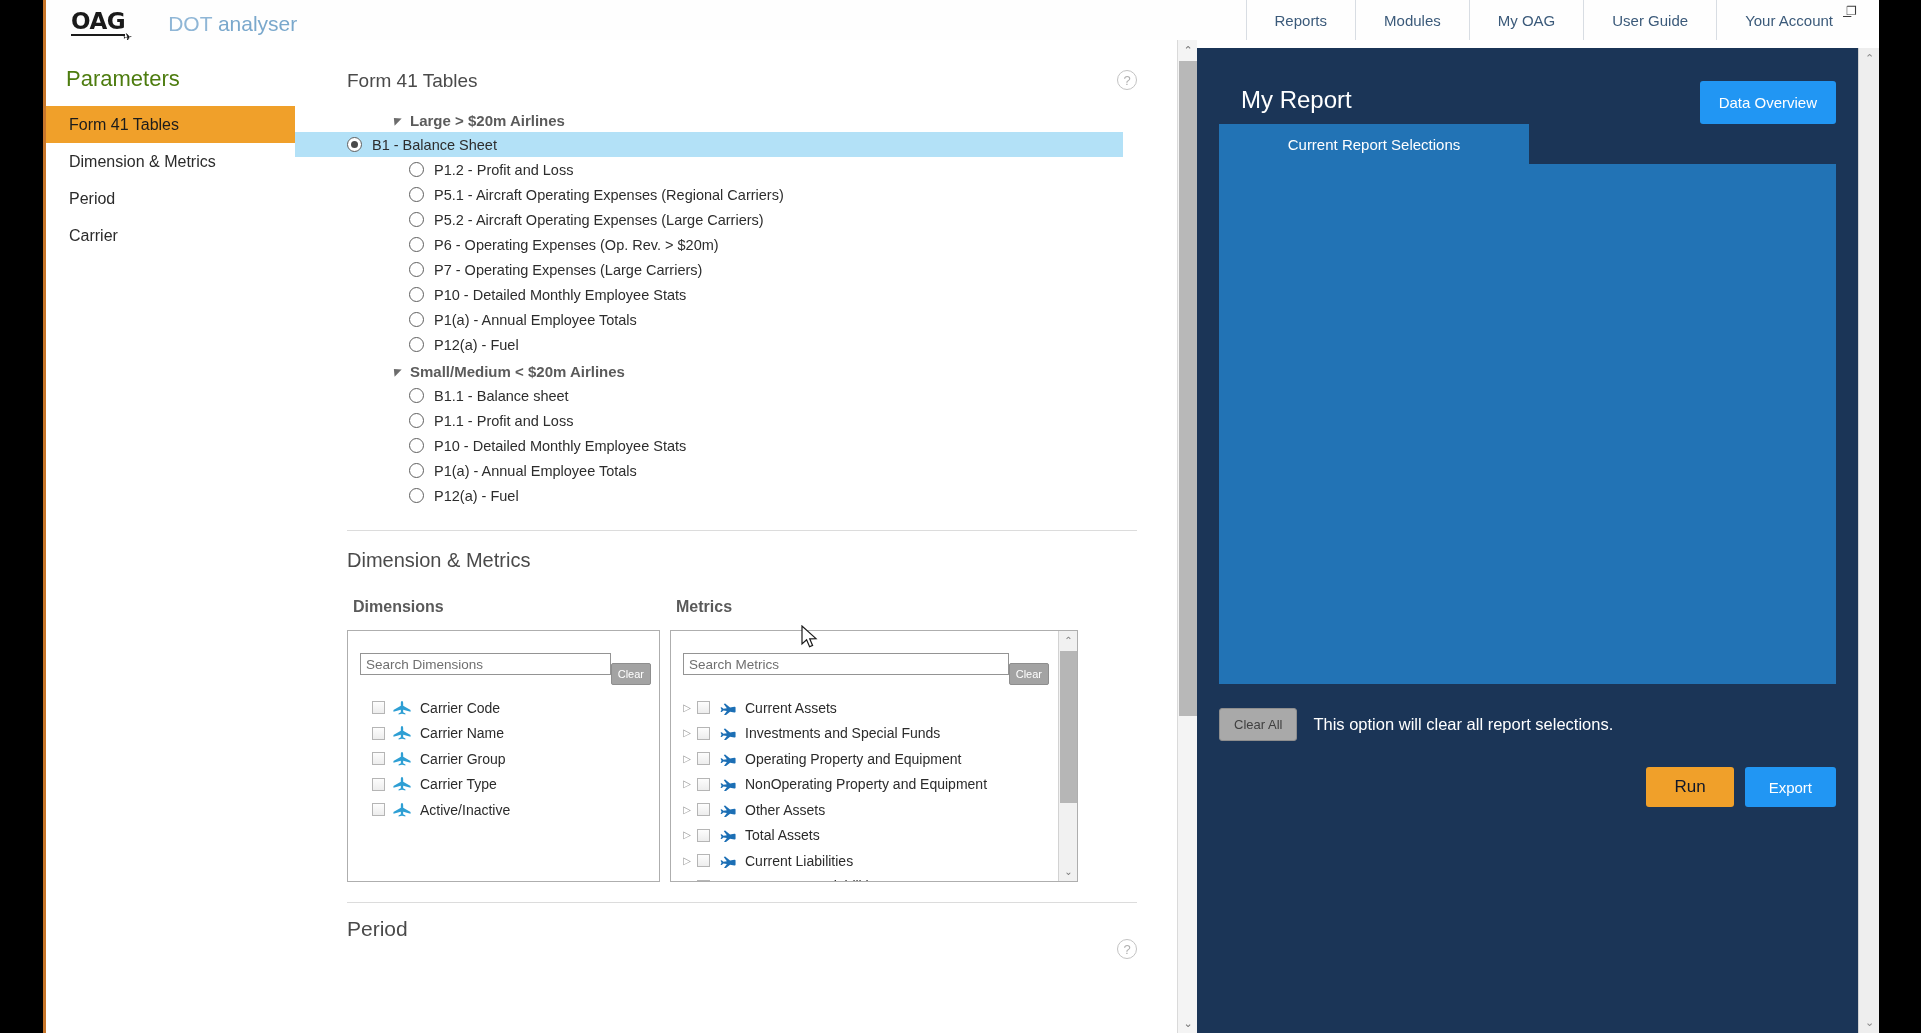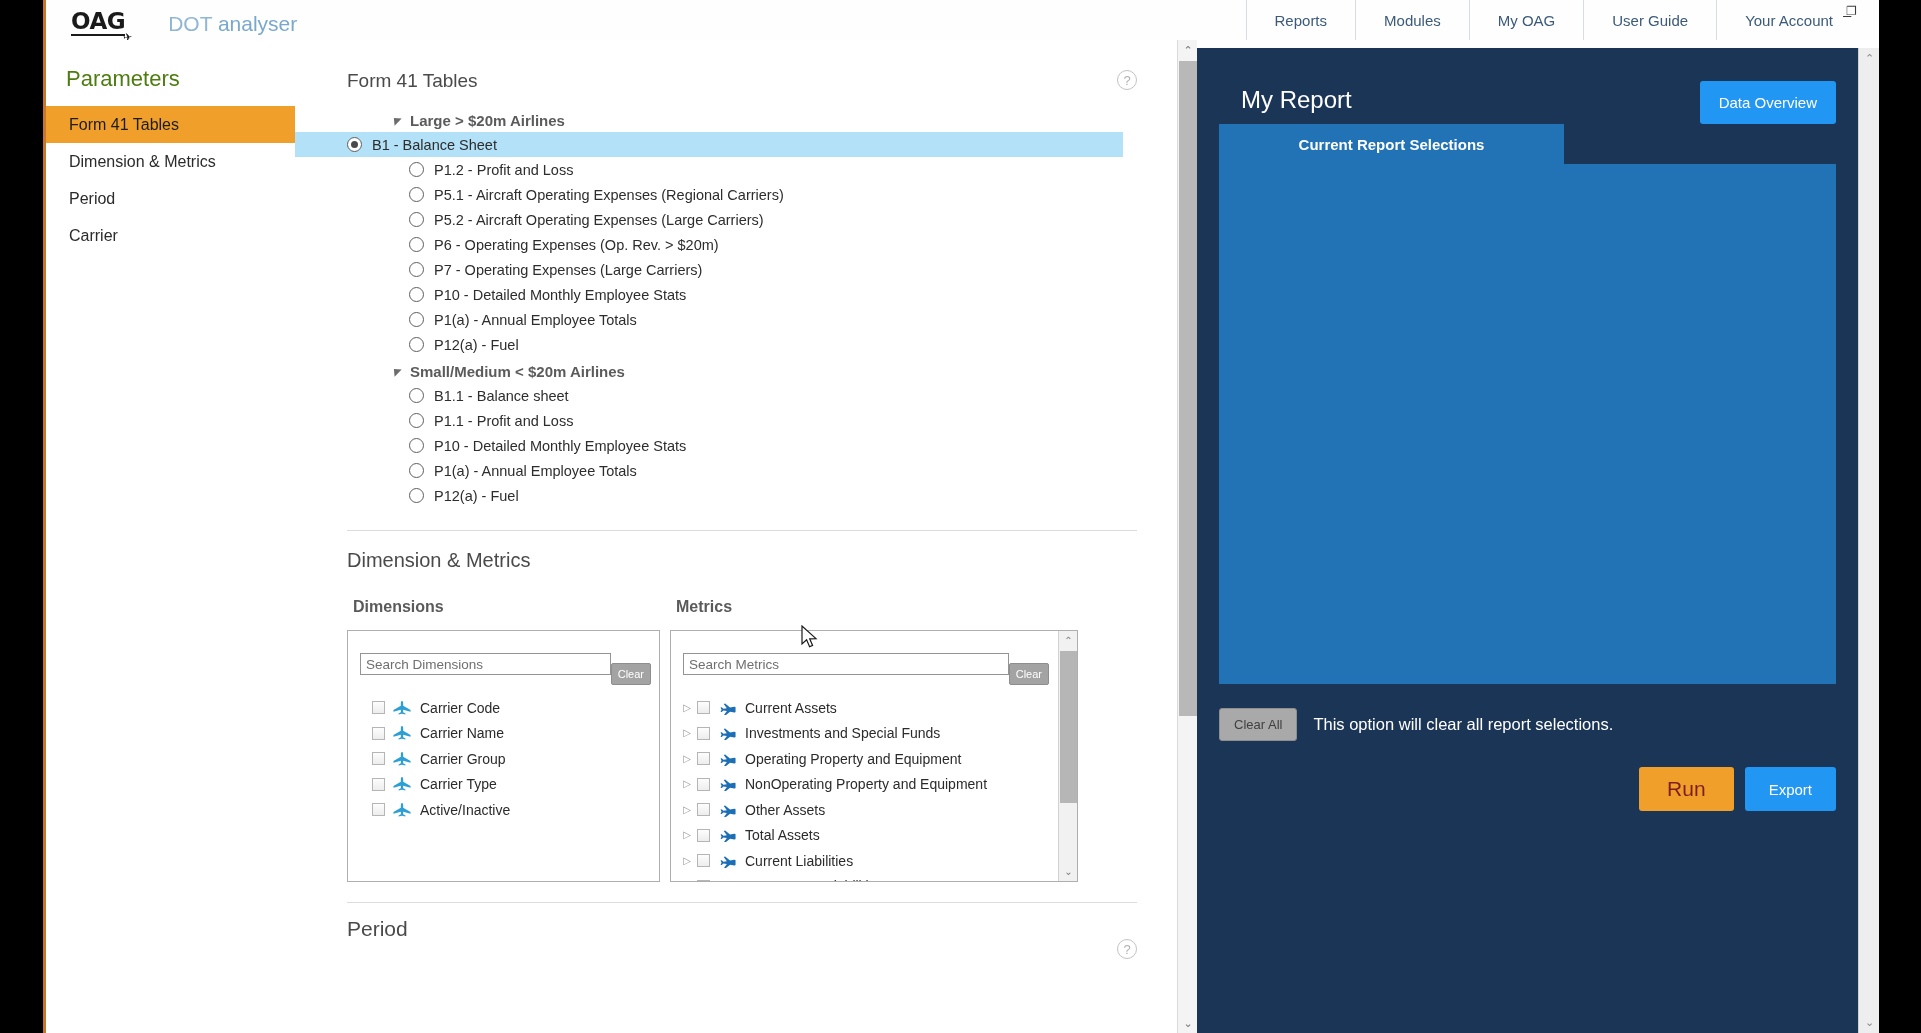--- a/index.html
+++ b/index.html
@@ -140,35 +140,35 @@
   .report { position:absolute; left:1151px; top:48px; width:661px; height:985px; background:#1b3557; }
   .report-title { margin:16px; padding:22px 0 0 28px; font-size:24px; color:#fff; font-weight:normal; }
   .data-overview {
     position:absolute; right:22px; top:33px; background:#2196f3; color:#fff;
     border:none; border-radius:3px; padding:13px 19px; font-size:15px; cursor:pointer;
     font-family:"Liberation Sans", sans-serif;
   }
   .tabstrip { position:absolute; left:22px; top:76px; width:617px; height:40px; }
   .tab {
     display:inline-flex; align-items:center; justify-content:center;
-    width:345px; height:40px; background:#2273b5; color:#fff; font-size:15px; cursor:pointer;font-weight:bold;
+    width:310px; height:40px; background:#2273b5; color:#fff; font-size:15px; cursor:pointer;
   }
   .tabpanel { position:absolute; left:22px; top:116px; width:617px; height:520px; background:#2273b5; }
 
   .clear-row { position:absolute; left:22px; top:660px; display:flex; align-items:center; gap:16px; }
   .clear-all {
     background:#a9a9a9; color:#404040; border:1px solid #8e8e8e; border-radius:3px;
     padding:8px 14px; font-size:13px; cursor:pointer; font-family:"Liberation Sans", sans-serif;
   }
   .clear-text { color:#fff; font-size:16.5px; }
 
   .action-row { position:absolute; right:22px; top:719px; display:flex; gap:11px; }
   .btn-run {
-    background:#f0a02a; color:#7f1d1d; border:none; border-radius:3px;
-    padding:10px 28px; font-size:21px; cursor:pointer; font-family:"Liberation Sans", sans-serif;margin-left:36px;
+    background:#f0a02a; color:#0f172a; border:none; border-radius:3px;
+    padding:10px 28px; font-size:17px; cursor:pointer; font-family:"Liberation Sans", sans-serif;margin-left:36px;
   }
   .btn-export {
     background:#2196f3; color:#fff; border:none; border-radius:3px;
     padding:10px 24px; font-size:15px; cursor:pointer; font-family:"Liberation Sans", sans-serif;
   }
 
   
   .rightscroll { position:absolute; left:1812px; top:48px; width:21px; height:985px; background:#eeeeee; border-left:1px solid #cfcfcf; }
   .rightscroll .arrow { width:21px; height:21px; display:flex; align-items:center; justify-content:center; color:#8a8a8a; font-size:11px; }
   .rightscroll .arrow.bottom { position:absolute; bottom:0; }

